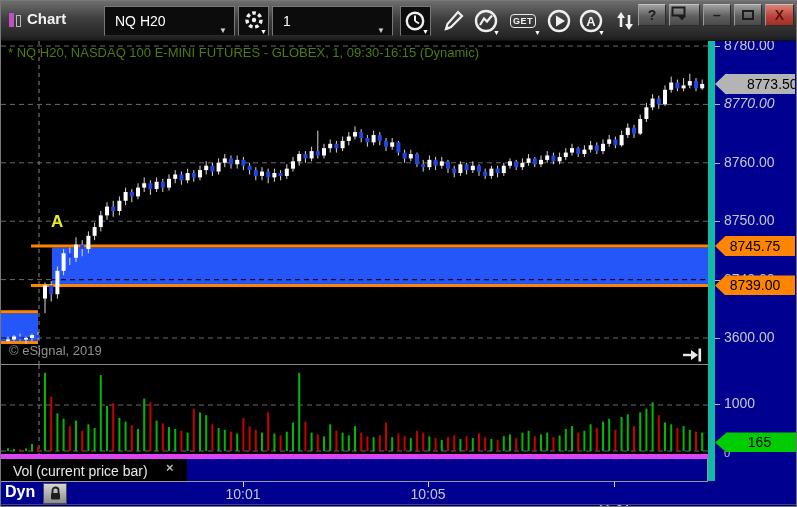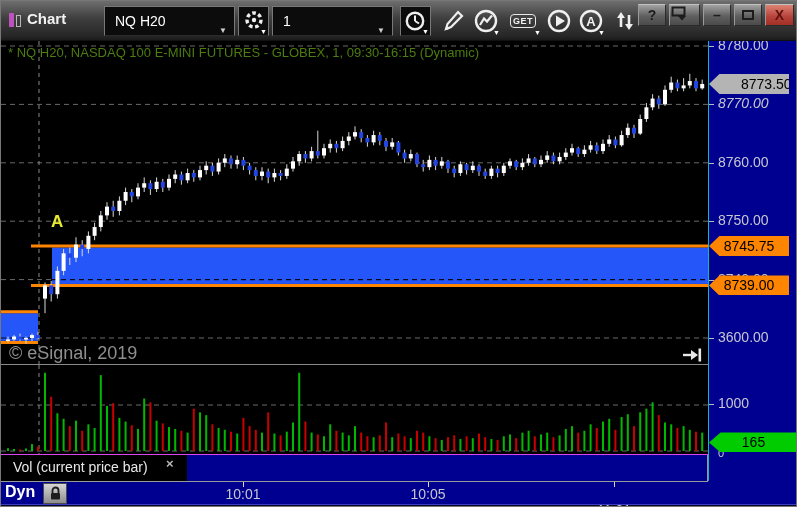--- a/index.html
+++ b/index.html
@@ -38,36 +38,36 @@
     background:linear-gradient(#a2a2a2,#606060 55%,#4a4a4a);
     border:1px solid #2b2b2b;border-top-color:#c2c2c2;border-left-color:#9a9a9a;
     color:#1c1c1c;font-weight:bold;text-align:center;font-size:14px;line-height:20px;
   }
   .win-btn.close{background:linear-gradient(#dd8374,#b5423a 60%,#a33027);color:#5e120c;}
   
   .main-plot{position:absolute;left:0;top:40px;width:707px;height:323px;background:#000;}
   .vol-plot{position:absolute;left:0;top:363px;width:707px;height:90px;background:#000;border-top:1px solid #8a8a8a;}
   .chart-title-line{position:absolute;left:7px;top:4px;color:#4d7c0f;font-size:13px;white-space:nowrap;}
   .marker-a{position:absolute;font-weight:bold;font-size:17px;}
-  .copyright{position:absolute;left:8px;top:302px;color:#8f8f8f;font-size:18px;}
+  .copyright{position:absolute;left:8px;top:302px;color:#8f8f8f;font-size:13px;}
   .goto-end{position:absolute;right:6px;top:306px;width:20px;height:16px;cursor:pointer;}
   
   .price-axis{
     position:absolute;left:707px;top:40px;width:90px;height:440px;
-    background:#000090;border-left:1px solid #14b8a6;overflow:hidden;
+    background:#000090;border-left:7px solid #14b8a6;overflow:hidden;
   }
   .plabel{position:absolute;left:9px;color:#c6c6ce;font-size:14px;z-index:1;}
   .ptick{position:absolute;left:0;width:5px;height:1px;background:#b9b9c4;}
   .tag{
     position:absolute;left:0;height:20px;line-height:20px;z-index:2;color:#000;
     font-size:14px;text-align:center;
     clip-path:polygon(0 50%,13% 0,100% 0,100% 100%,13% 100%);
   }
   
-  .vol-label-row{position:absolute;left:0;top:453px;width:707px;height:27px;border-top:1px solid #d946ef;background:#000;}
+  .vol-label-row{position:absolute;left:0;top:453px;width:707px;height:27px;border-top:5px solid #d946ef;background:#000;}
   .vol-label-box{position:absolute;left:0;top:0;width:186px;height:26px;background:#000;}
   .vol-label-text{position:absolute;left:12px;top:4px;color:#e8e8e8;font-size:14px;}
   .vol-close{position:absolute;left:165px;top:1px;color:#b9b9b9;font-size:13px;font-weight:bold;cursor:pointer;}
   .vol-navy{position:absolute;left:186px;top:0;width:521px;height:26px;background:#000090;border-right:1px solid #9a9a9a;}
   
   .time-row{position:absolute;left:0;top:480px;width:797px;height:27px;background:#000090;}
   .time-row .hline{position:absolute;left:0;top:0;width:707px;height:1px;background:#9a9a9a;}
   .dyn-label{position:absolute;left:4px;top:2px;color:#fff;font-weight:bold;font-size:16px;}
   .lock-btn{
     position:absolute;left:42px;top:2px;width:24px;height:21px;

